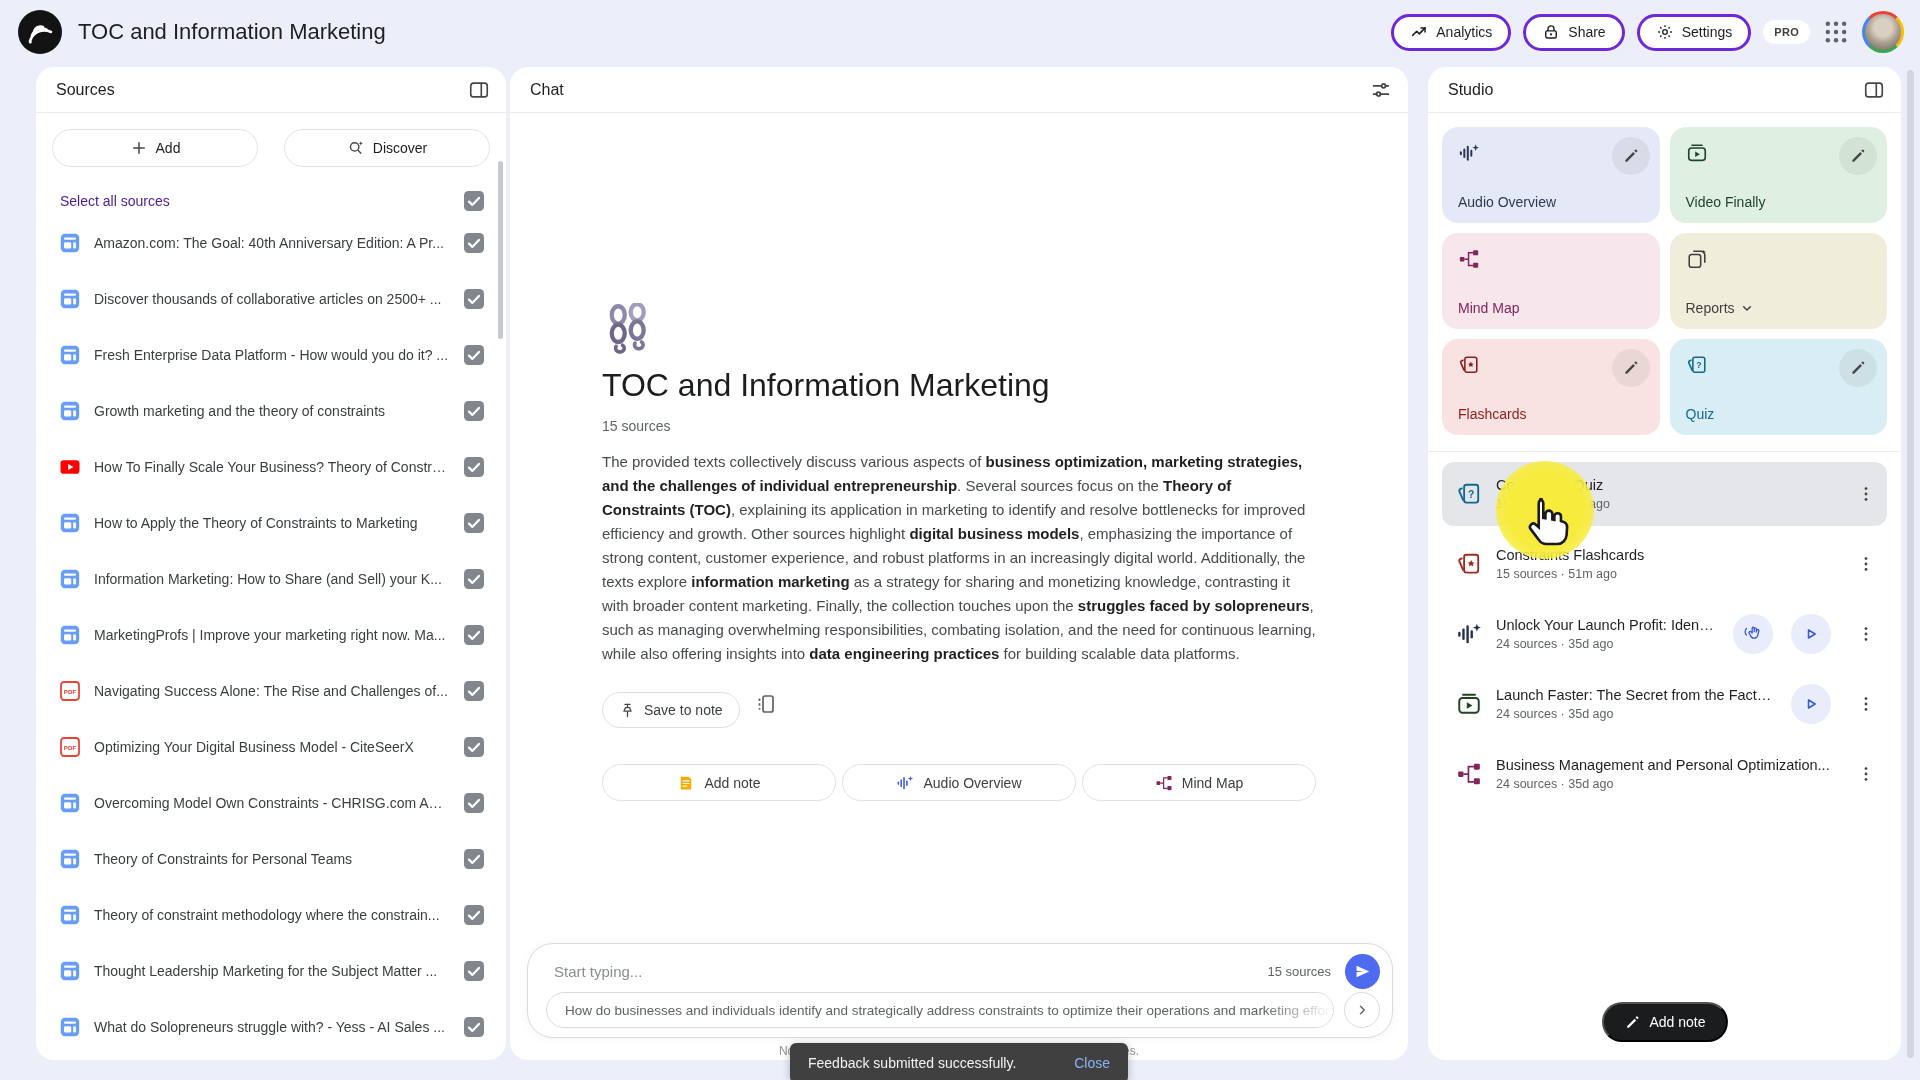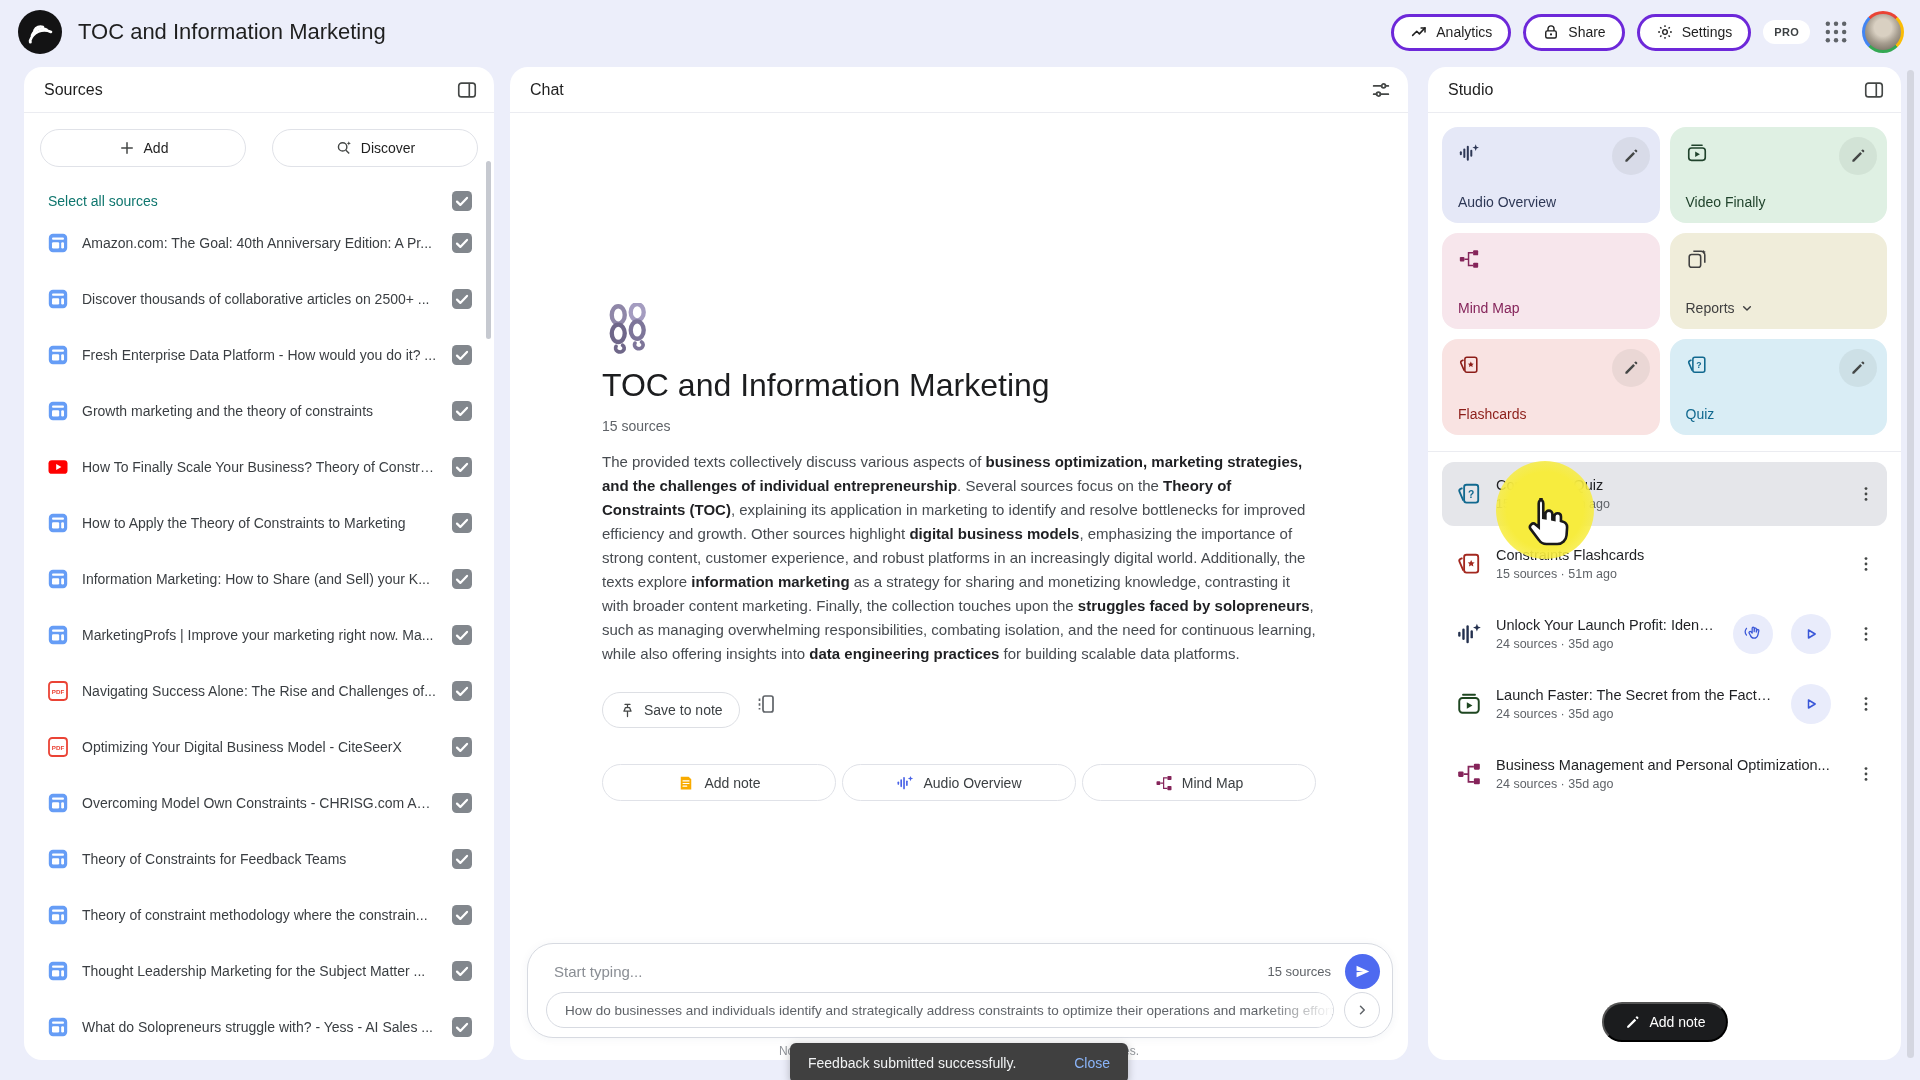--- a/index.html
+++ b/index.html
@@ -13,34 +13,34 @@
   .top-right { margin-left:auto; display:flex; align-items:center; gap:12px; }
   .top-btn { height:37px; padding:0 16px; border-radius:19px; background:#fff; border:3px solid #6d28d9; display:flex; align-items:center; gap:8px; font-size:14px; font-weight:500; color:#1f1f1f; cursor:pointer; }
   .top-btn svg { width:18px; height:18px; color:#1f1f1f; }
   .pro-badge { background:#fff; border-radius:14px; padding:6px 11px; font-size:11px; font-weight:700; color:#3c4043; letter-spacing:.3px; }
   .apps-btn { width:28px; height:28px; color:#5f6368; cursor:pointer; display:flex; align-items:center; }
   .avatar { width:42px; height:42px; border-radius:50%; padding:3px; background:conic-gradient(#ea4335 0 12%, #fbbc04 12% 38%, #34a853 38% 62%, #4285f4 62% 88%, #ea4335 88%); cursor:pointer; }
   .avatar .face { width:100%; height:100%; border-radius:50%; background:radial-gradient(circle at 50% 38%, #d9d0c2 0 30%, #a79e90 55%, #635c50 100%); }
 
   
   .panel { position:absolute; top:67px; bottom:20px; background:#fff; border-radius:18px; overflow:hidden; }
-  #sources-panel { left:24px;  width:470px; }
+  #sources-panel { left:36px;  width:470px; }
   #chat-panel    { left:510px; width:898px; }
   #studio-panel  { left:1428px; width:473px; }
   .panel-header { height:46px; display:flex; align-items:center; padding:0 16px 0 20px; border-bottom:1px solid #ebecf1; }
   .panel-title { font-size:16px; color:#1f1f1f; }
   .panel-hicon { margin-left:auto; width:22px; height:22px; color:#444746; cursor:pointer; }
   .panel-hicon svg { width:22px; height:22px; }
 
   
   .src-body { padding:16px 12px 0 12px; height:calc(100% - 46px); position:relative; }
   .src-actions { display:flex; gap:26px; padding:0 4px; }
   .pill-btn { flex:1; height:38px; border:1px solid #e0e2e8; border-radius:19px; background:#fff; display:flex; align-items:center; justify-content:center; gap:8px; font-size:14px; color:#1f1f1f; cursor:pointer; }
   .pill-btn svg { width:18px; height:18px; color:#444746; }
-  .select-all { display:flex; align-items:center; margin:24px 10px 4px 12px; font-size:14px; color:#0f766e; }
+  .select-all { display:flex; align-items:center; margin:24px 10px 4px 12px; font-size:14px; color:#4c1d95; }
   .select-all .checkbox { margin-left:auto; }
   .checkbox { width:20px; height:20px; border-radius:4.5px; background:#82878d; flex:0 0 auto; cursor:pointer; }
   .src-list { margin-top:4px; }
   .src-row { height:56px; display:flex; align-items:center; gap:14px; padding:0 10px 0 12px; border-radius:10px; cursor:pointer; }
   .src-icon { width:20px; height:20px; flex:0 0 auto; }
   .src-title { flex:1; font-size:14px; color:#3a3e42; white-space:nowrap; overflow:hidden; text-overflow:ellipsis; }
   .src-scrollbar { position:absolute; right:3px; top:48px; width:5px; height:178px; background:#c6c9d0; border-radius:3px; }
 
   
   .chat-body { height:calc(100% - 46px); position:relative; }
@@ -333,21 +333,21 @@
               <path d="M5 10.6l3.3 3.3 6.7-7" fill="none" stroke="#fff" stroke-width="2.2" stroke-linecap="round" stroke-linejoin="round"></path>
             </svg></span>
         </div>
         <div class="src-row">
           <span class="src-icon"><svg viewBox="0 0 20 20">
               <rect x="0.8" y="0.8" width="18.4" height="18.4" rx="4.2" fill="#669df6"></rect>
               <rect x="4" y="4.6" width="12" height="2.2" rx="1.1" fill="#fff"></rect>
               <rect x="4" y="9.2" width="7.2" height="6.2" rx="1.2" fill="#fff"></rect>
               <rect x="13.2" y="9.2" width="2.8" height="6.2" rx="1.2" fill="#fff"></rect>
             </svg></span>
-          <span class="src-title">Theory of Constraints for Feedback Teams</span>
+          <span class="src-title">Theory of Constraints for Personal Teams</span>
           <span class="checkbox"><svg viewBox="0 0 20 20">
               <path d="M5 10.6l3.3 3.3 6.7-7" fill="none" stroke="#fff" stroke-width="2.2" stroke-linecap="round" stroke-linejoin="round"></path>
             </svg></span>
         </div>
         <div class="src-row">
           <span class="src-icon"><svg viewBox="0 0 20 20">
               <rect x="0.8" y="0.8" width="18.4" height="18.4" rx="4.2" fill="#669df6"></rect>
               <rect x="4" y="4.6" width="12" height="2.2" rx="1.1" fill="#fff"></rect>
               <rect x="4" y="9.2" width="7.2" height="6.2" rx="1.2" fill="#fff"></rect>
               <rect x="13.2" y="9.2" width="2.8" height="6.2" rx="1.2" fill="#fff"></rect>

